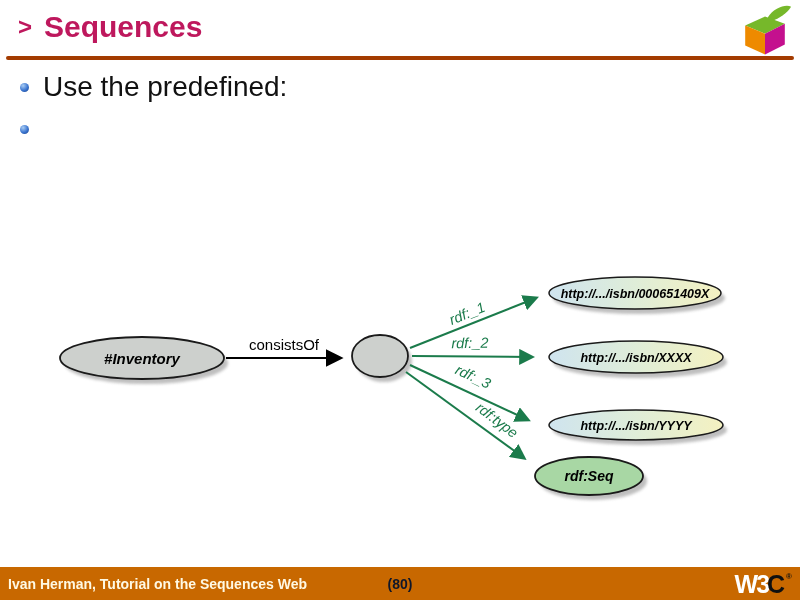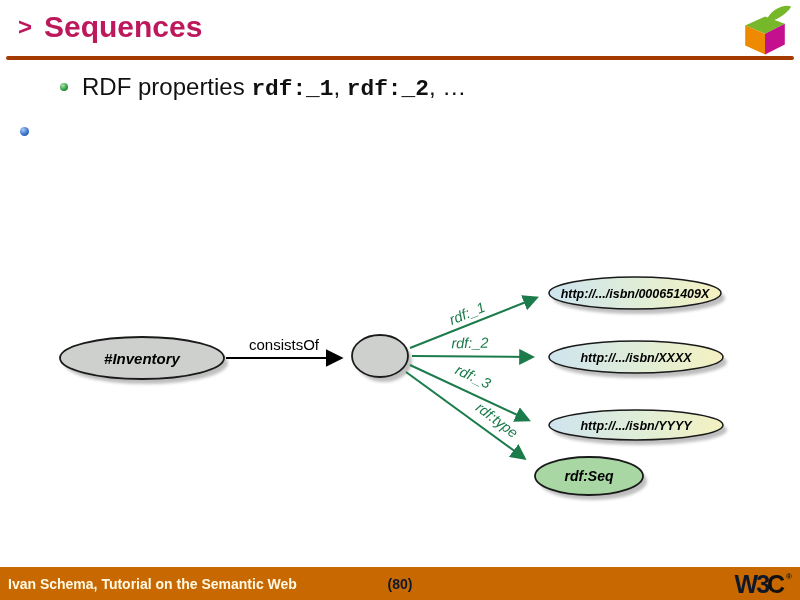--- a/index.html
+++ b/index.html
@@ -30,21 +30,21 @@
   .diagram{position:absolute;left:0;top:268px;width:800px;height:250px;}
 
   
   .footer{position:absolute;left:0;right:0;bottom:0;height:33px;background:#C86800;}
   .footer .author{position:absolute;left:8px;top:50%;transform:translateY(-50%);
     color:#FFF9E3;font-weight:bold;font-size:14px;white-space:nowrap;}
   .footer .page{position:absolute;left:0;right:0;top:50%;transform:translateY(-50%);
     text-align:center;color:#0f172a;font-weight:bold;font-size:14px;}
   .w3c-logo{position:absolute;right:8px;top:50%;transform:translateY(-50%);
     font-weight:bold;font-size:25px;line-height:1;white-space:nowrap;}
-  .w3c-logo .w3{color:#0f172a;letter-spacing:-2px;}
+  .w3c-logo .w3{color:#ffffff;letter-spacing:-2px;}
   .w3c-logo .c{color:#101010;margin-left:-1px;}
   .w3c-logo .reg{color:#101010;font-size:8px;vertical-align:14px;margin-left:1px;}
 
   svg text{font-family:"Liberation Sans",sans-serif;}
 </style>
 </head>
 <body>
 
 <div class="slide">
 
@@ -53,23 +53,23 @@
   <svg class="cube" viewBox="0 0 60 60" aria-hidden="true">
     <path d="M33,15 C40,4 53,0 59,3 C55,10 46,16 37,19 Z" fill="#76B82A"></path>
     <polygon points="8,24 30,14 52,22 30,33" fill="#76B82A"></polygon>
     <polygon points="8,24 30,33 30,56 8,46" fill="#EE8A00"></polygon>
     <polygon points="30,33 52,22 52,45 30,56" fill="#C4108E"></polygon>
   </svg>
 
   <div class="title-rule"></div>
 
   <div class="content">
-    <div class="li l2">
-      <span class="dot dot-green"></span>
-      <span><span>RDF properties </span><code>rdf:_1</code><span>, </span><code>rdf:_2</code><span>, …</span></span>
+    <div class="li l1">
+      <span class="dot dot-blue"></span>
+      <span>Use the predefined:</span>
     </div>
     <div class="li l1" style="margin-top:8px;">
       <span class="dot dot-blue"></span>
     </div>
   </div>
 
   <svg class="diagram" viewBox="0 0 800 250">
     <defs>
       <linearGradient id="uriGrad" x1="0" y1="0" x2="1" y2="0">
         <stop offset="0" stop-color="#CFE4EF"></stop>
@@ -119,18 +119,18 @@
     <text x="636" y="94" text-anchor="middle" font-size="12.5" font-weight="bold" font-style="italic" fill="#000">http://.../isbn/XXXX</text>
 
     <ellipse cx="636" cy="157" rx="87" ry="15" fill="url(#uriGrad)" stroke="#1a1a1a" stroke-width="1.5"></ellipse>
     <text x="636" y="162" text-anchor="middle" font-size="12.5" font-weight="bold" font-style="italic" fill="#000">http://.../isbn/YYYY</text>
 
     <ellipse cx="589" cy="208" rx="54" ry="19" fill="#A8D7A4" stroke="#1a1a1a" stroke-width="1.8"></ellipse>
     <text x="589" y="213" text-anchor="middle" font-size="14" font-weight="bold" font-style="italic" fill="#000">rdf:Seq</text>
   </svg>
 
   <div class="footer">
-    <span class="author">Ivan Schema, Tutorial on the Semantic Web</span>
+    <span class="author">Ivan Herman, Tutorial on the Sequences Web</span>
     <span class="page">(80)</span>
     <span class="w3c-logo"><span class="w3">W3</span><span class="c">C</span><span class="reg">®</span></span>
   </div>
 
 </div>
 
 </body></html>

